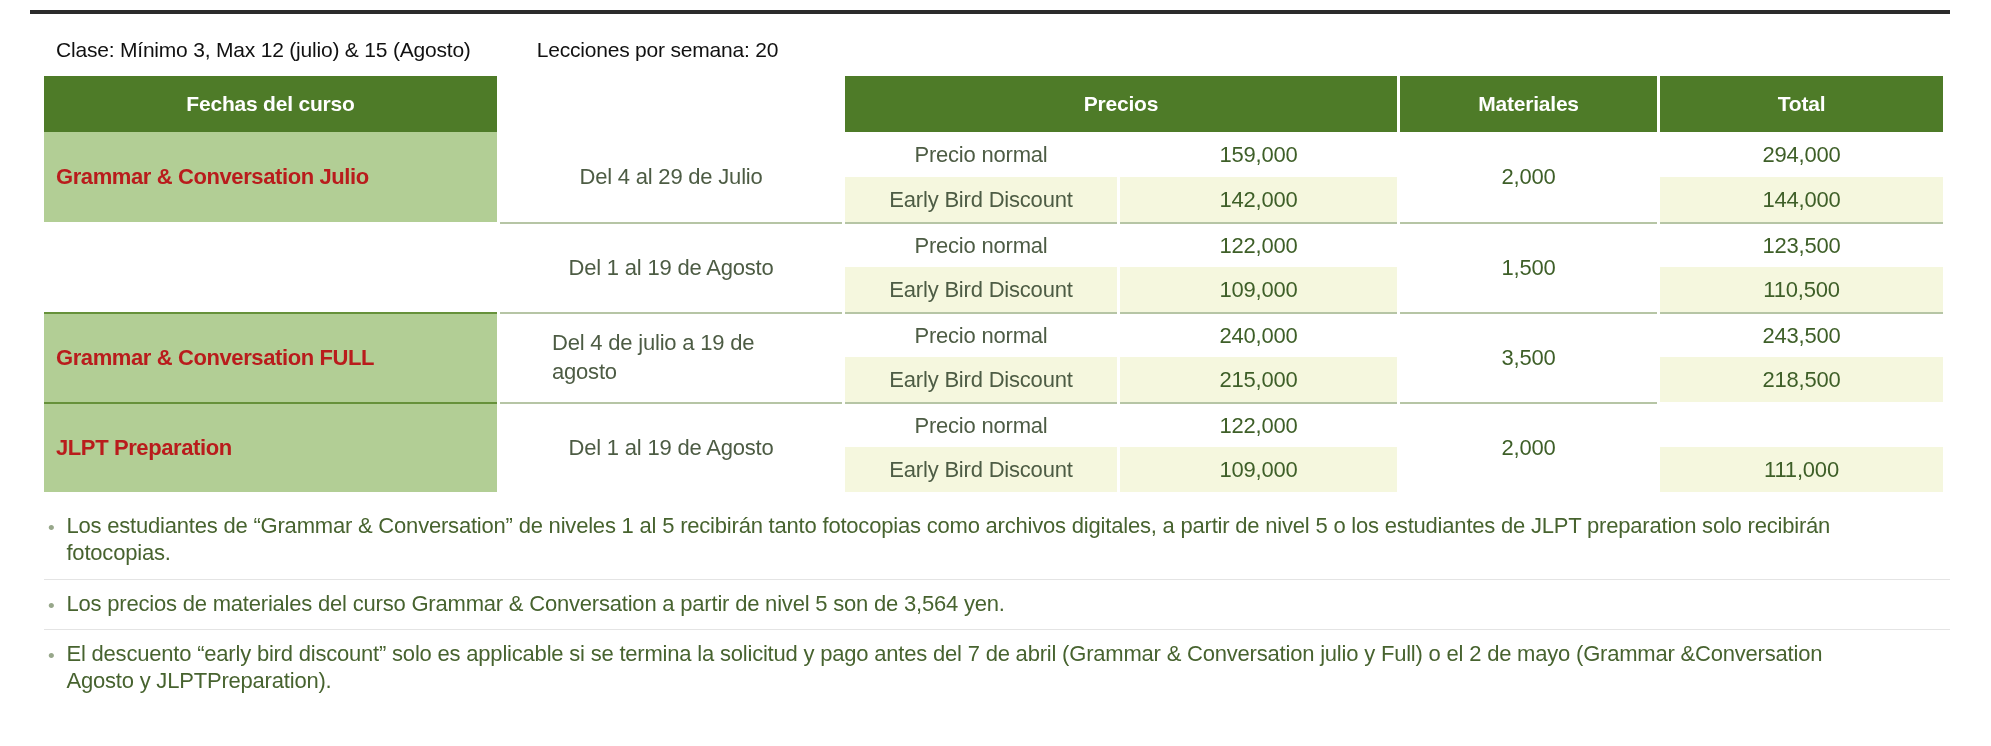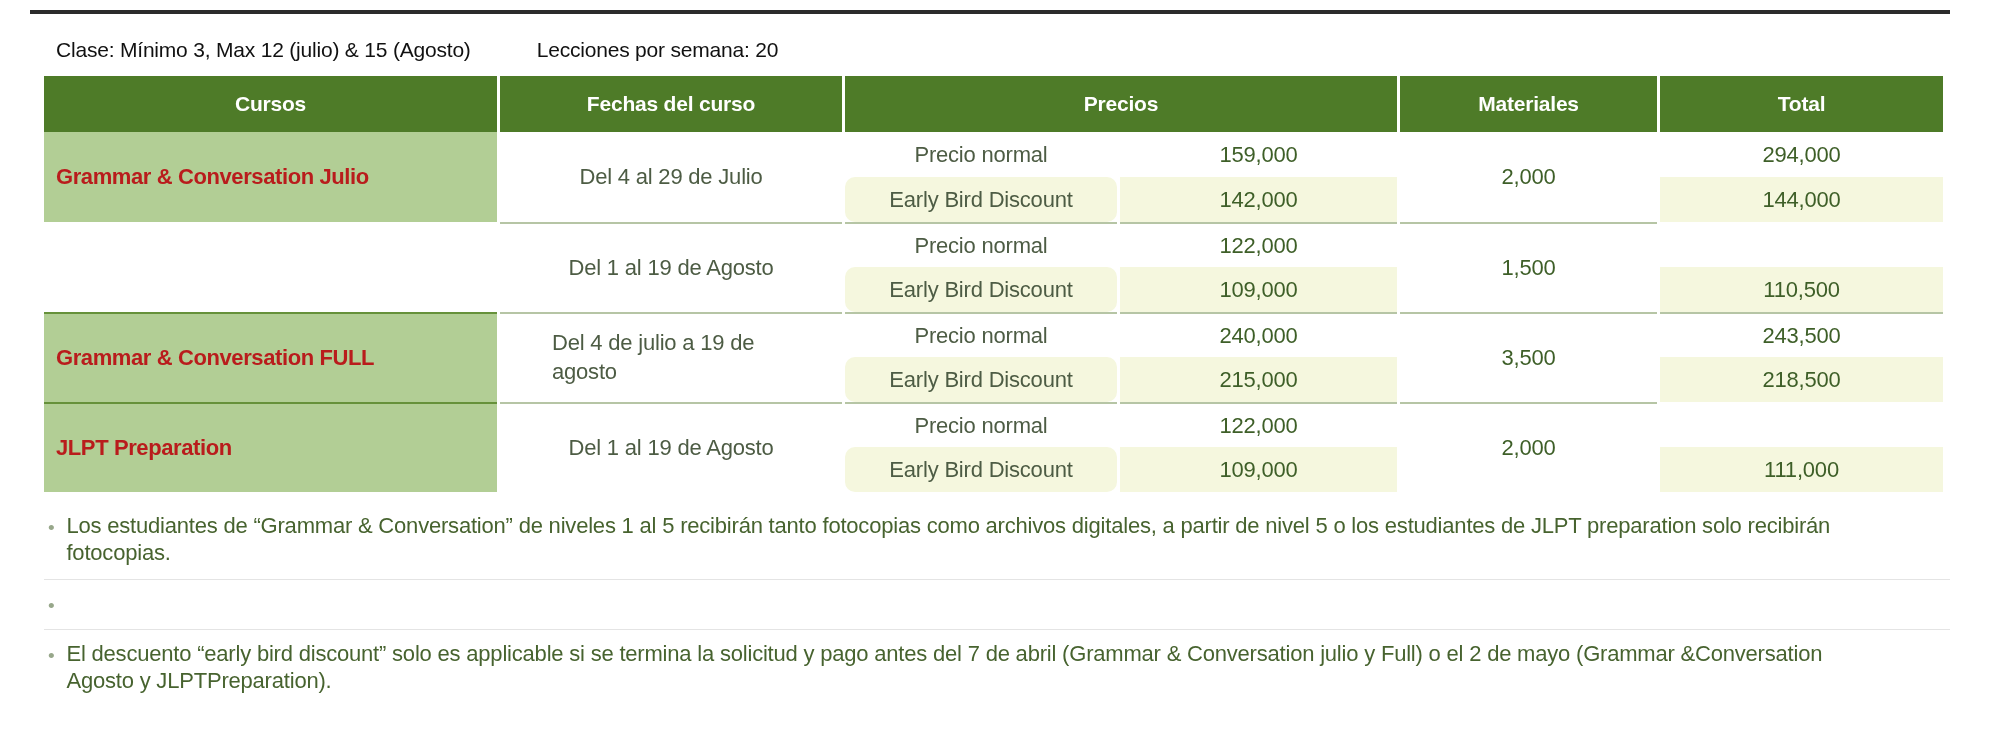--- a/index.html
+++ b/index.html
@@ -70,21 +70,21 @@
     justify-content: flex-start;
     padding-left: 12px;
     letter-spacing: -0.4px;
   }
   .c-dates  { grid-area: 1 / 2 / 3 / 3; }
   .c-dates .dates-inner { max-width: 238px; text-align: left; line-height: 1.3; }
   .c-label-a { grid-area: 1 / 3 / 2 / 4; }
   .c-value-a { grid-area: 1 / 4 / 2 / 5; color: #3e5f28; }
   .c-mat     { grid-area: 1 / 5 / 3 / 6; color: #3e5f28; }
   .c-total-a { grid-area: 1 / 6 / 2 / 7; color: #3e5f28; }
-  .c-label-b { grid-area: 2 / 3 / 3 / 4; border-radius: 10px; }
+  .c-label-b { grid-area: 2 / 3 / 3 / 4; }
   .c-value-b { grid-area: 2 / 4 / 3 / 5; color: #3e5f28; }
   .c-total-b { grid-area: 2 / 6 / 3 / 7; color: #3e5f28; }
   .stripe { background: #f5f7de; }
 
   .course-block + .course-block .top-cell { border-top: 2px solid #b6c5a5; }
   .course-block + .course-block .c-course { border-top-color: #66913a; }
 
   
   .notes { margin: 10px 0 0 44px; width: 1906px; }
   .note {
@@ -111,21 +111,20 @@
 
   <div class="title-rule"></div>
 
   <div class="meta-row">
     <span>Clase: Mínimo 3, Max 12 (julio) &amp; 15 (Agosto)</span>
     <span>Lecciones por semana: 20</span>
   </div>
 
   <div class="course-table">
     <div class="thead">
-      <div class="th">Cursos</div>
       <div class="th">Fechas del curso</div>
       <div class="th th-precios">Precios</div>
       <div class="th">Materiales</div>
       <div class="th">Total</div>
     </div>
     <div id="table-body">
   <div class="course-block">
     <div class="cell c-course top-cell">Grammar &amp; Conversation Julio</div>
     <div class="cell c-dates top-cell">
       <span class="dates-inner">Del 4 al 29 de Julio</span>
@@ -139,20 +138,21 @@
     <div class="cell c-total-b stripe">144,000</div>
   </div>
 
   <div class="course-block">
     <div class="cell c-dates top-cell">
       <span class="dates-inner">Del 1 al 19 de Agosto</span>
     </div>
     <div class="cell c-label-a top-cell">Precio normal</div>
     <div class="cell c-value-a top-cell">122,000</div>
     <div class="cell c-mat top-cell">1,500</div>
+    <div class="cell c-total-a top-cell">123,500</div>
     <div class="cell c-label-b stripe">Early Bird Discount</div>
     <div class="cell c-value-b stripe">109,000</div>
     <div class="cell c-total-b stripe">110,500</div>
   </div>
 
   <div class="course-block">
     <div class="cell c-course top-cell">Grammar &amp; Conversation FULL</div>
     <div class="cell c-dates top-cell">
       <span class="dates-inner">Del 4 de julio a 19 de agosto</span>
     </div>
@@ -180,20 +180,21 @@
 </div>
   </div>
 
   <div class="notes">
     <div class="note">
       <span class="bullet">•</span>
       <span class="note-text">Los estudiantes de “Grammar &amp; Conversation” de niveles 1 al 5 recibirán tanto fotocopias como archivos digitales, a partir de nivel 5 o los estudiantes de JLPT preparation solo recibirán fotocopias.</span>
     </div>
     <div class="note">
       <span class="bullet">•</span>
+      <span class="note-text">Los precios de materiales del curso Grammar &amp; Conversation a partir de nivel 5 son de 3,564 yen.</span>
     </div>
     <div class="note">
       <span class="bullet">•</span>
       <span class="note-text">El descuento “early bird discount” solo es applicable si se termina la solicitud y pago antes del 7 de abril (Grammar &amp; Conversation julio y Full) o el 2 de mayo (Grammar &amp;Conversation Agosto y JLPTPreparation).</span>
     </div>
   </div>
 
 </div>
 
 </body></html>

